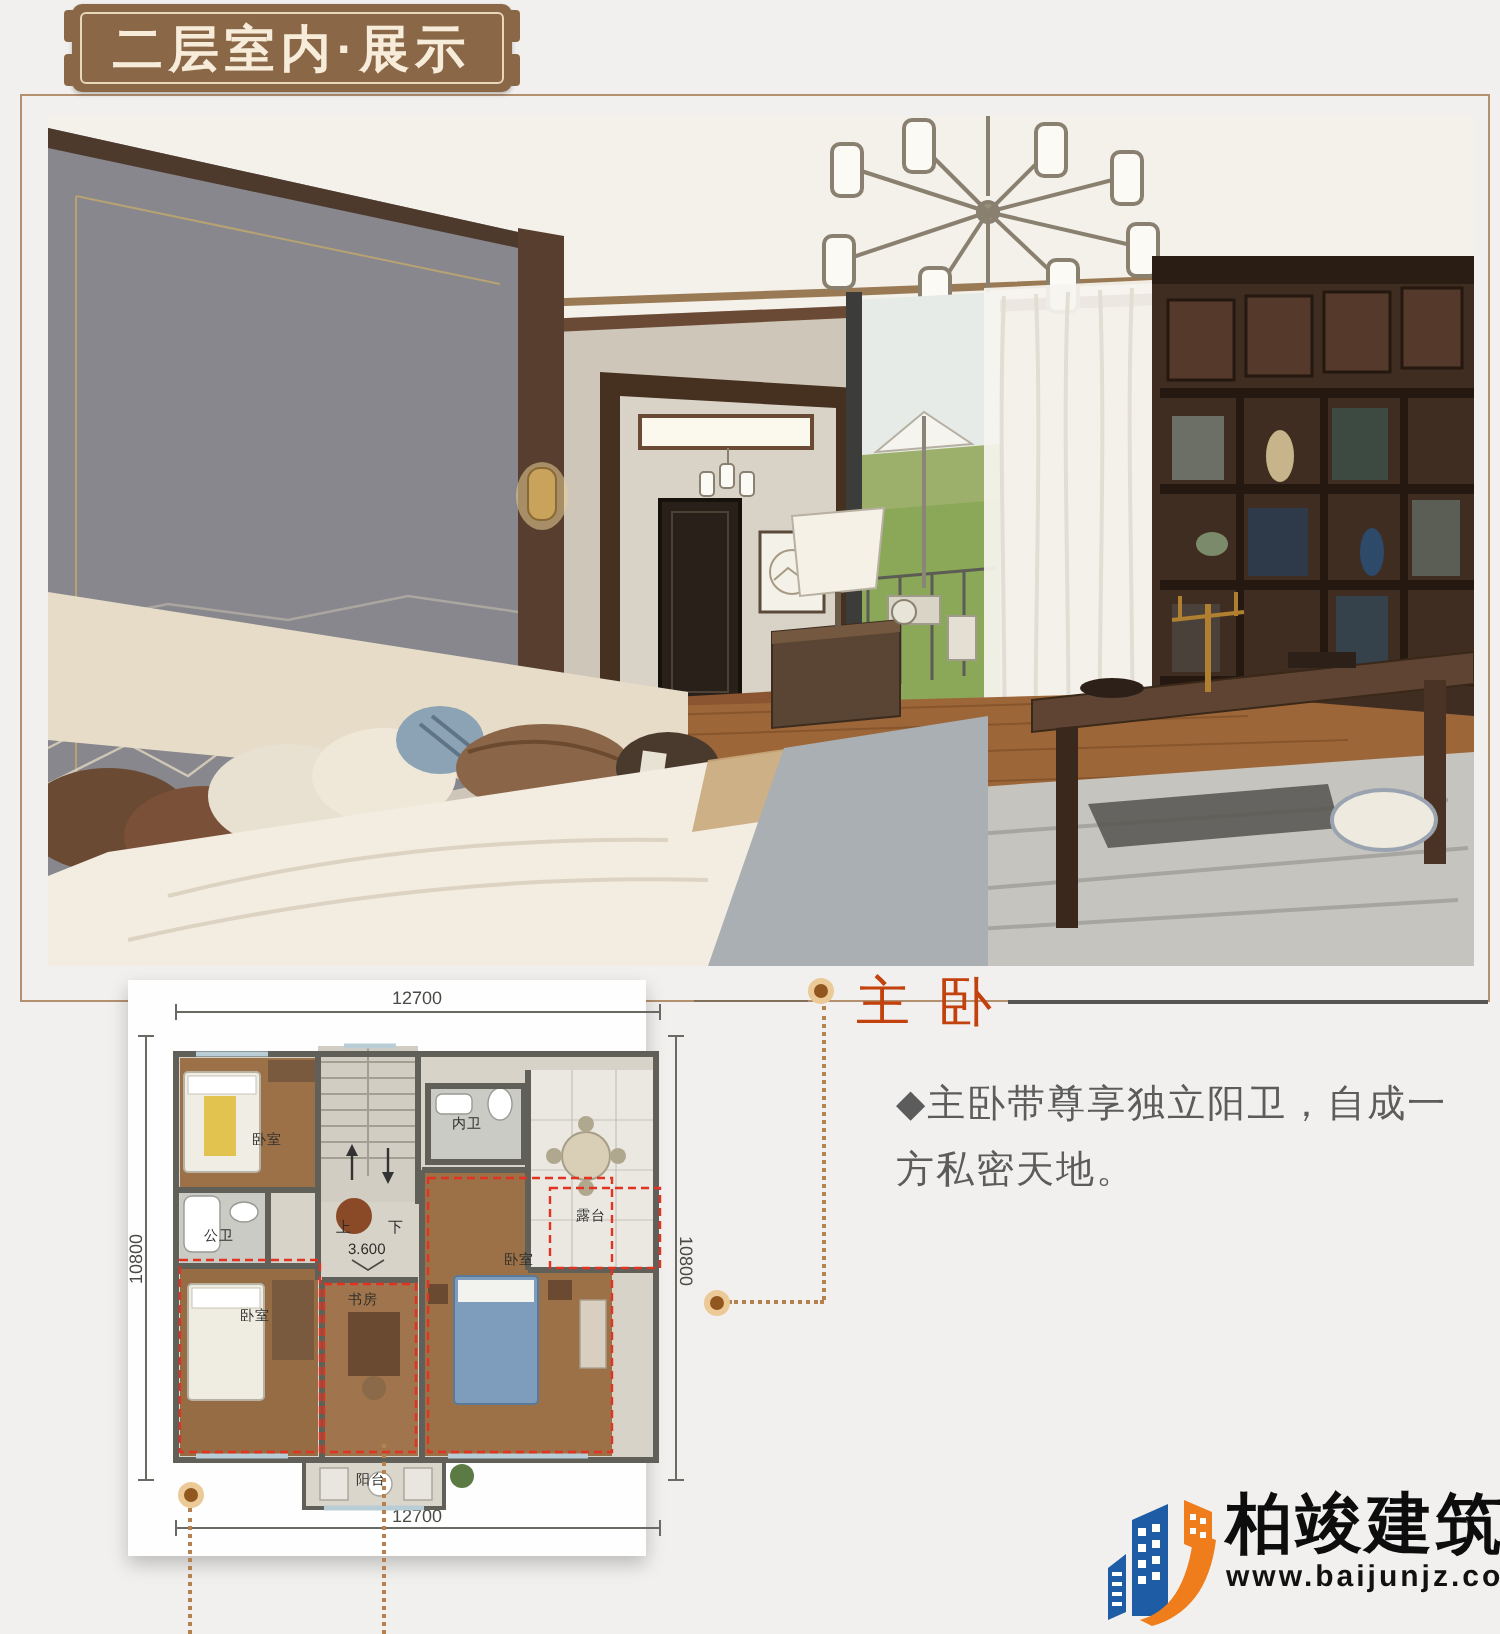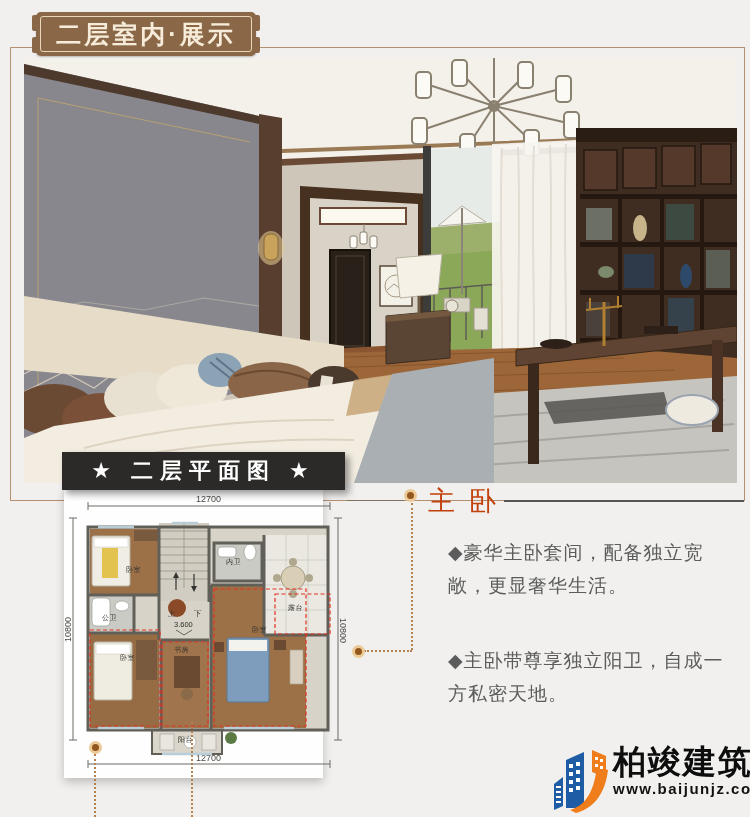--- a/index.html
+++ b/index.html
@@ -1,20 +1,20 @@
 <!DOCTYPE html>
 <html><head>
 <meta charset="utf-8">
 <style>
   html,body{margin:0;padding:0;}
   body{font-family:"Liberation Sans","DejaVu Sans",sans-serif;background:#e8e7e5;}
   #stage{position:relative;width:750px;height:817px;background:#f1f0ee;overflow:hidden;margin:0 auto;}
 
   
-  .badge{position:absolute;left:36px;top:12px;width:220px;height:44px;background:#8a6747;border-radius:5px;
+  .badge{position:absolute;left:36px;top:2px;width:220px;height:44px;background:#8a6747;border-radius:5px;
          box-shadow:0 1px 2px rgba(0,0,0,.25);z-index:9;}
   .badge-inner{position:absolute;inset:4px;border:1px solid #e8d7b8;border-radius:3px;}
   .badge-label{position:absolute;inset:0;display:flex;align-items:center;justify-content:center;
         color:#f6ecd9;font-size:25px;letter-spacing:3px;font-weight:bold;}
   .badge-ear{position:absolute;width:8px;height:16px;background:#8a6747;border-radius:2px;}
   .ear-tl{left:-4px;top:3px;} .ear-tr{right:-4px;top:3px;}
   .ear-bl{left:-4px;bottom:3px;} .ear-br{right:-4px;bottom:3px;}
 
   
   .frame{position:absolute;left:10px;top:47px;width:733px;height:452px;border:1px solid #b39070;z-index:1;}
@@ -267,23 +267,20 @@
           <line x1="566" y1="240" x2="566" y2="252" stroke="#b08030" stroke-width="2"></line>
           <line x1="594" y1="238" x2="594" y2="250" stroke="#b08030" stroke-width="2"></line>
           <rect x="620" y="268" width="34" height="8" fill="#2c2018"></rect>
           <ellipse cx="532" cy="286" rx="16" ry="5" fill="#2c2018"></ellipse>
         </g>
         <ellipse cx="668" cy="352" rx="26" ry="15" fill="#efeadf" stroke="#9aa4b0" stroke-width="2"></ellipse>
       </g>
     </svg>
   </div>
 
-  <div class="plan-bar">
-    <span>★ 二层平面图 ★</span>
-  </div>
 
   <div class="plan-card">
     <svg width="283" height="288" viewBox="0 0 283 288">
 
       <g stroke="#6a6a64" stroke-width="1">
         <line x1="24" y1="16" x2="266" y2="16"></line>
         <line x1="24" y1="12" x2="24" y2="20"></line>
           <line x1="266" y1="12" x2="266" y2="20"></line>
         <line x1="9" y1="28" x2="9" y2="250"></line>
         <line x1="5" y1="28" x2="13" y2="28"></line>
@@ -419,21 +416,20 @@
   <div class="lead-v" style="left:411px;top:503px;height:147px;"></div>
   <div class="lead-h" style="left:364px;top:650px;width:48px;"></div>
   <div class="dot" style="left:352px;top:645px;"></div>
   <div class="dot" style="left:89px;top:741px;"></div>
   <div class="lead-v" style="left:94px;top:754px;height:63px;"></div>
   <div class="lead-v" style="left:191px;top:722px;height:95px;"></div>
 
   <div class="master-title">主卧</div>
   <div class="title-rule"></div>
   <div class="bullets">
-    <p>◆豪华主卧套间，配备独立宽敞，更显奢华生活。</p>
     <p>◆主卧带尊享独立阳卫，自成一方私密天地。</p>
   </div>
 
   <div class="logo">
     <svg width="58" height="70" viewBox="0 0 58 70">
       <polygon points="2,40 11,33 11,62 2,66" fill="#1e5ca6"></polygon>
       <g fill="#ffffff">
           <rect x="4" y="42" width="5" height="2"></rect>
           <rect x="4" y="47" width="5" height="2"></rect>
           <rect x="4" y="52" width="5" height="2"></rect>

